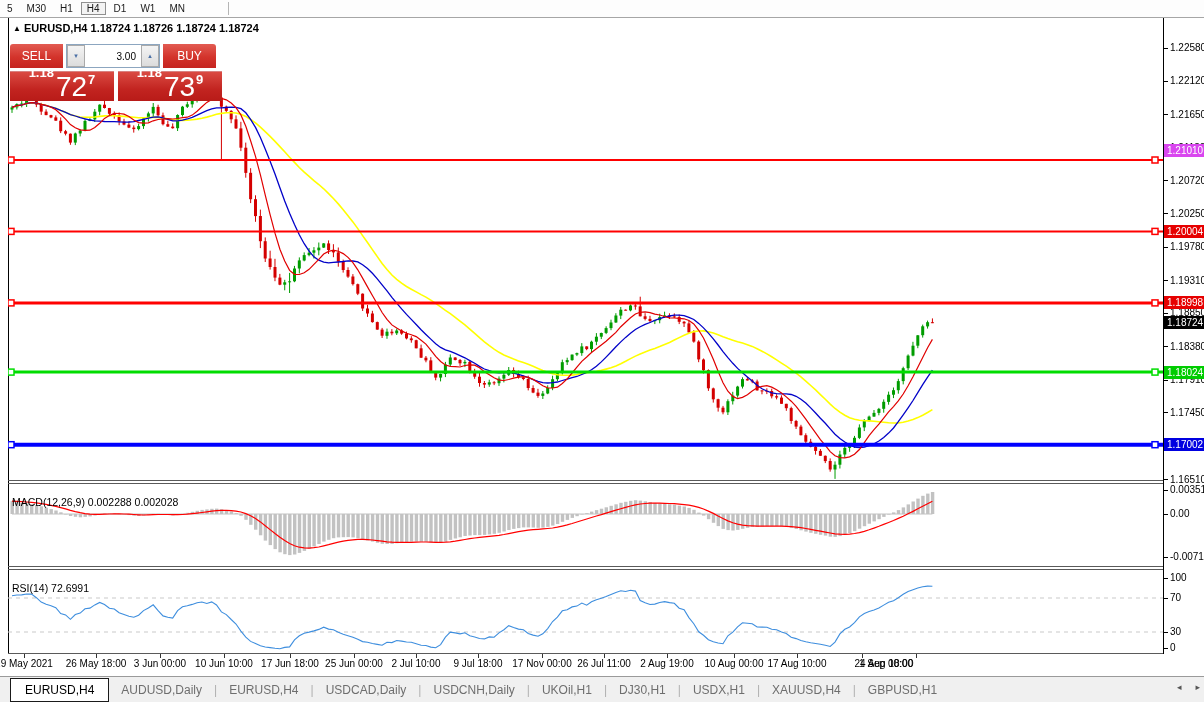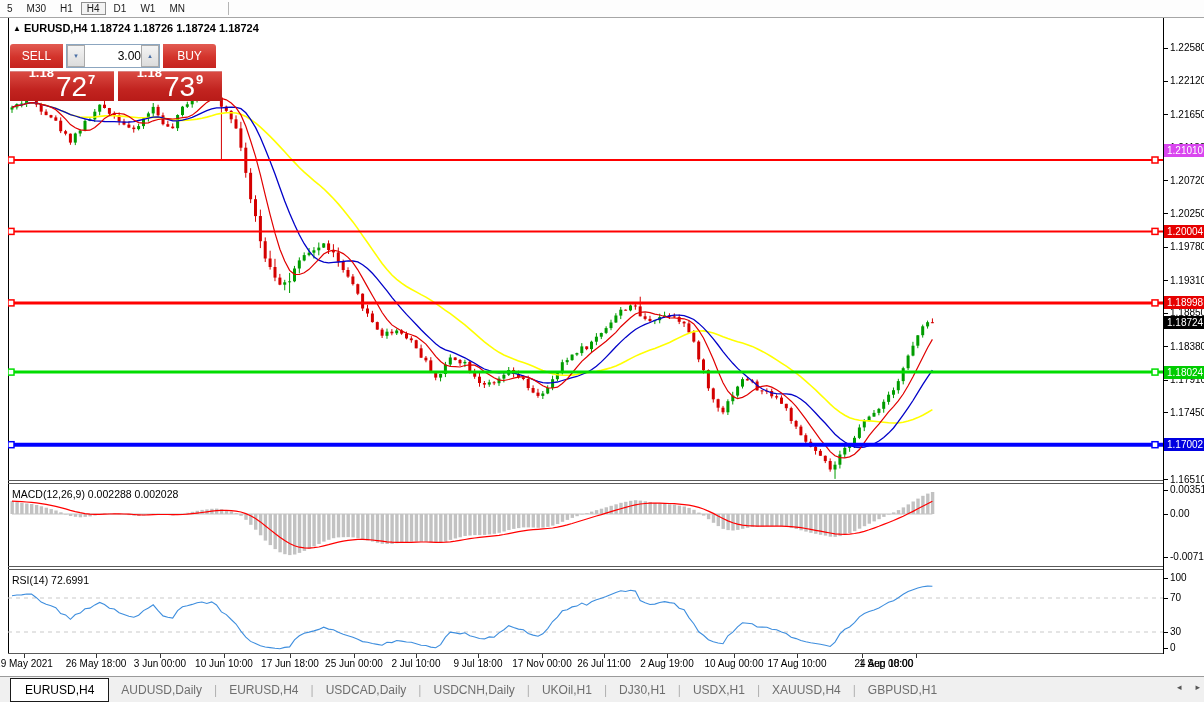--- a/index.html
+++ b/index.html
@@ -21,36 +21,36 @@
   
   #trade-panel{position:absolute;left:10px;top:44px;width:212px;}
   #tp-row1{display:flex;height:24px;}
   .tp-btn{color:#fff;font-size:12px;display:flex;align-items:center;justify-content:center;
           background:linear-gradient(180deg,#e25b52 0%,#d3332b 55%,#c52420 100%);cursor:pointer;}
   #sell-btn{width:53px;border-radius:3px 0 0 0;}
   #buy-btn{width:53px;border-radius:0 3px 0 0;}
   #vol-box{width:94px;background:#fff;border:1px solid #8ca6c0;box-sizing:border-box;display:flex;height:24px;margin:0 3px;}
   .spin{width:18px;background:linear-gradient(180deg,#f4f4f4,#dcdcdc);border:1px solid #aaa;box-sizing:border-box;
         display:flex;align-items:center;justify-content:center;font-size:7px;color:#4a6fa5;cursor:pointer;}
-  #vol-value{flex:1;font-size:12px;color:#000;display:flex;align-items:center;justify-content:flex-end;}
+  #vol-value{flex:1;font-size:10px;color:#000;display:flex;align-items:center;justify-content:flex-end;padding-right:5px;}
   #tp-row2{display:flex;margin-top:3px;height:30px;}
   .qbox{color:#fff;background:linear-gradient(180deg,#da4a42 0%,#c22420 60%,#b81b18 100%);
         display:flex;align-items:flex-end;justify-content:center;padding-bottom:1px;cursor:pointer;
         border-top:1px solid rgba(255,255,255,.45);}
   #bid-box{width:104px;margin-right:4px;}
   #ask-box{width:104px;}
   .q-small{font-size:13px;font-weight:700;margin-right:2px;padding-bottom:20px;}
   .q-big{font-size:28px;font-weight:400;line-height:26px;}
   .q-sup{font-size:13px;font-weight:700;padding-bottom:13px;margin-left:1px;}
   
   .ylab{position:absolute;left:1170px;font-size:10px;color:#000;white-space:nowrap;}
   .ytick{position:absolute;left:1163px;width:5px;height:1px;background:#000;}
   .badge{position:absolute;left:1164px;width:40px;height:13px;color:#fff;font-size:10px;
          line-height:13px;padding-left:3px;box-sizing:border-box;white-space:nowrap;}
-  .ind-lab{position:absolute;font-size:10.5px;color:#000;white-space:nowrap;}
+  .ind-lab{position:absolute;font-size:10.5px;color:#000;white-space:nowrap;margin-top:8px;}
   
   .tlab{position:absolute;top:658px;font-size:10px;color:#000;white-space:nowrap;transform:translateX(-50%);}
   .ttick{position:absolute;top:654px;width:1px;height:4px;background:#333;}
   
   #tabbar{position:absolute;left:0;top:676px;width:1204px;height:26px;background:#f0f0f0;
           border-top:1px solid #9a9a9a;display:flex;align-items:center;font-size:12px;}
   .tab{color:#6e6e6e;padding:4px 12px;cursor:pointer;white-space:nowrap;}
   .tab.active{background:#fff;border:1px solid #1a1a1a;color:#000;padding:4px 14px;margin-left:10px;}
   .tab-sep{color:#b0b0b0;}
   #tab-scroll{position:absolute;right:4px;top:682px;display:flex;gap:14px;color:#555;font-size:9px;}

